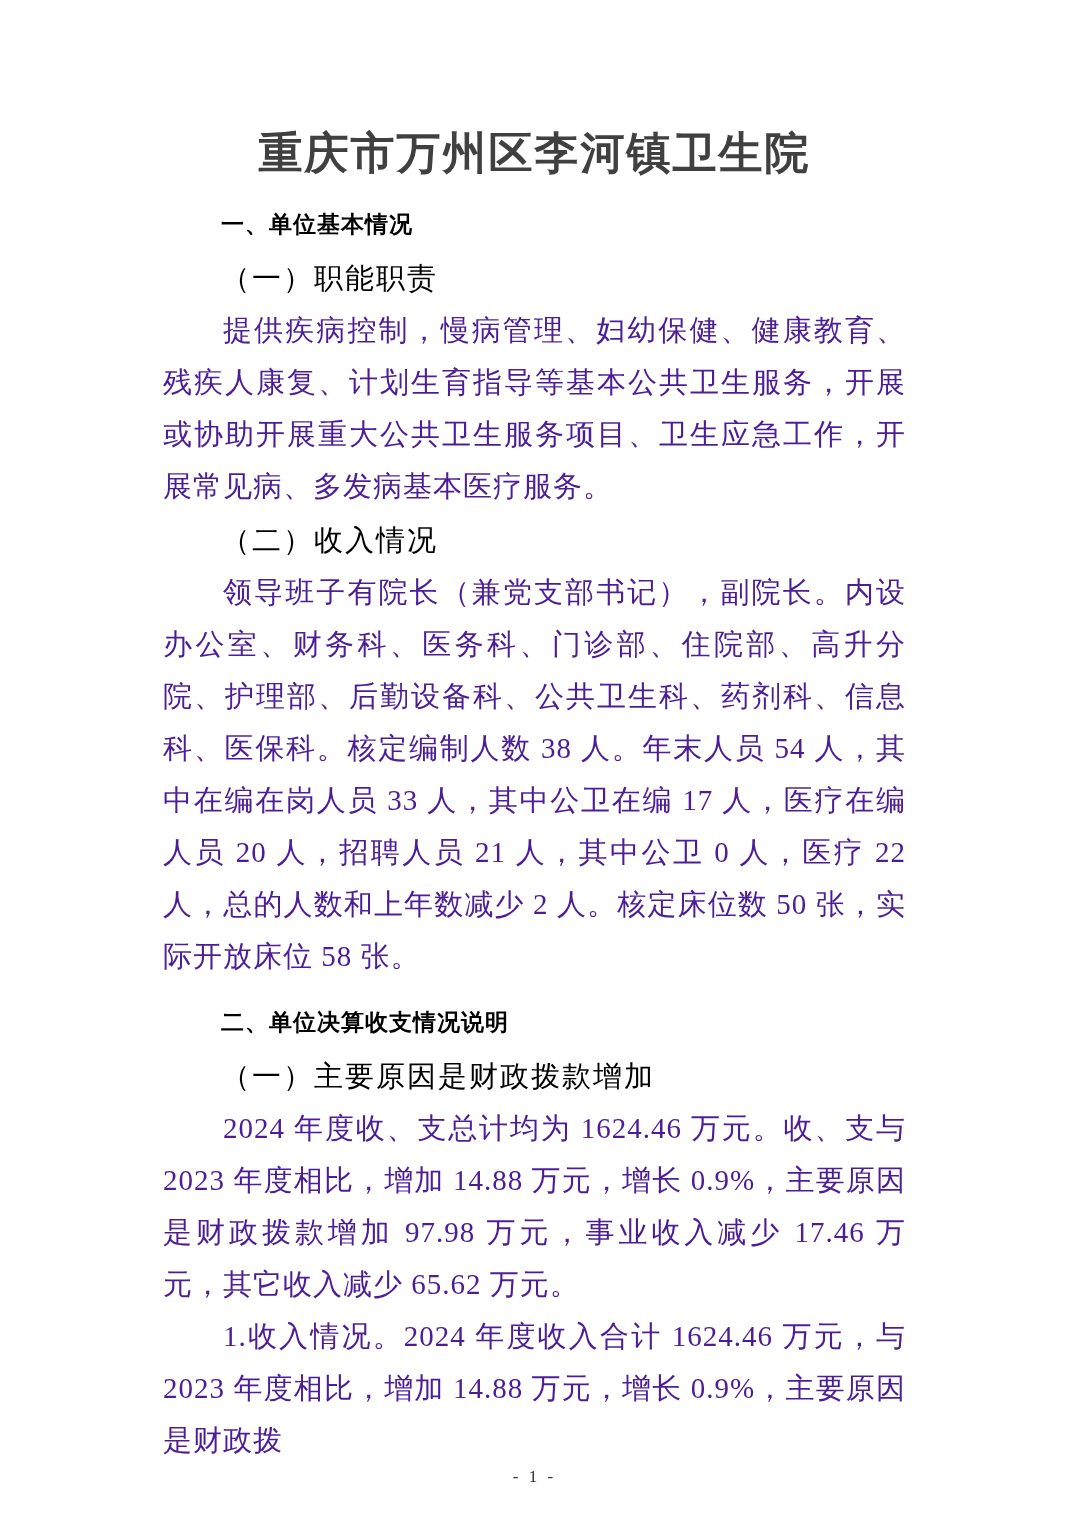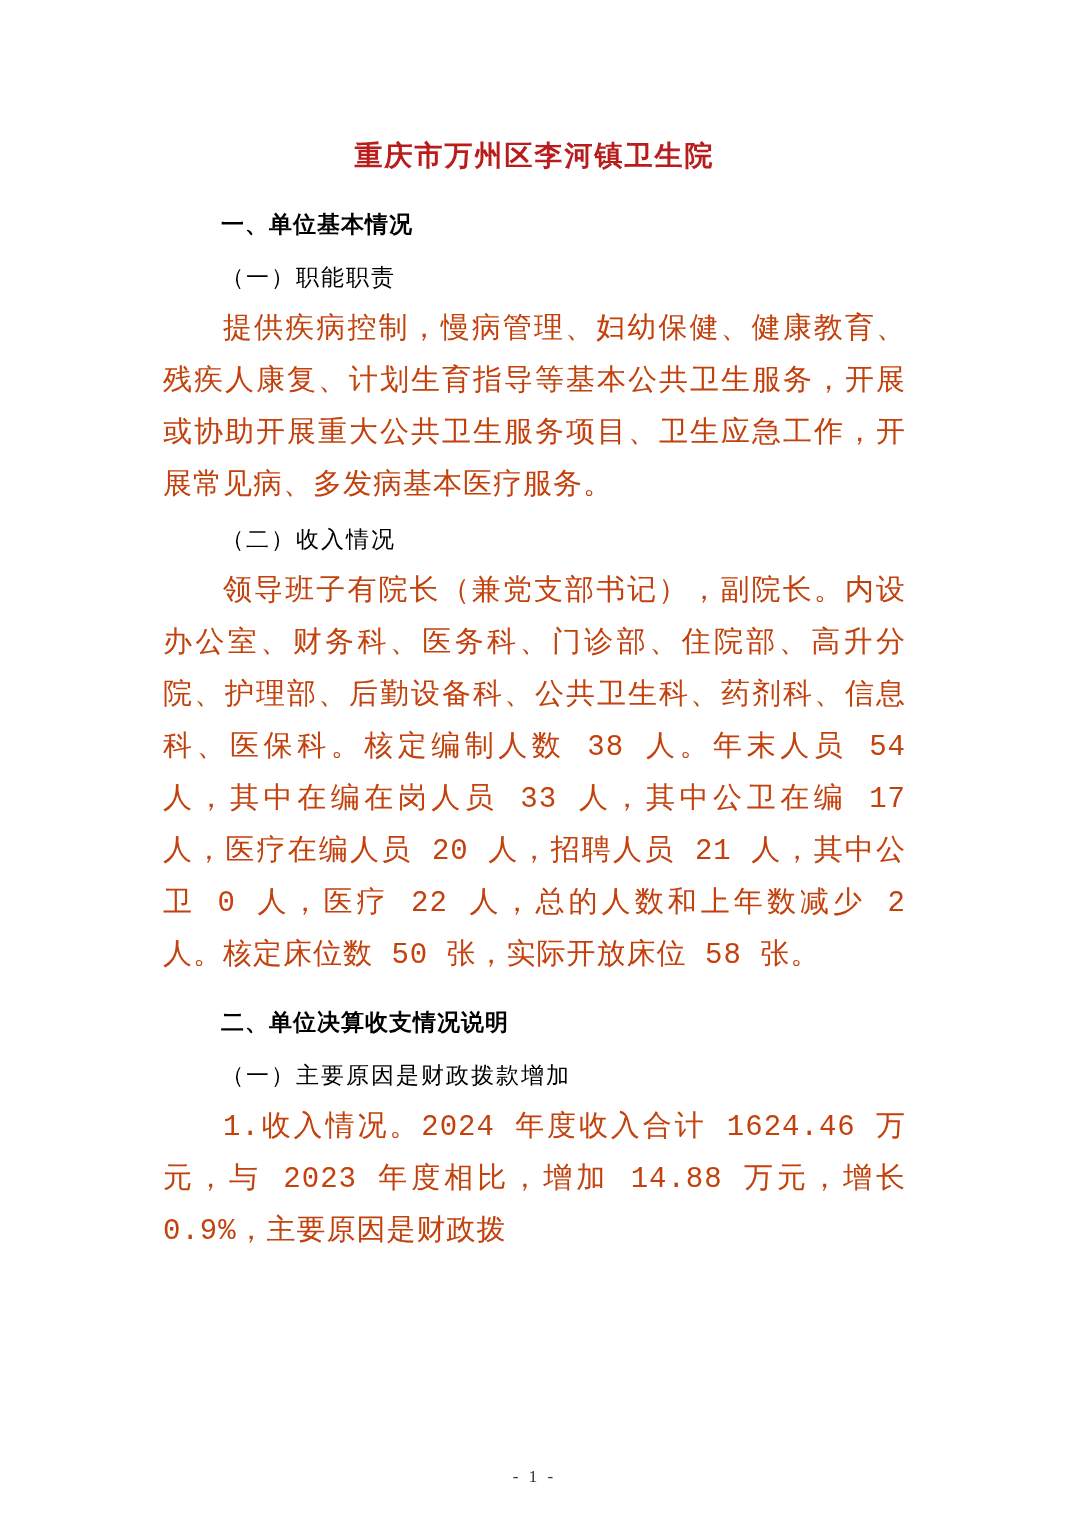--- a/index.html
+++ b/index.html
@@ -17,57 +17,57 @@
     font-family: "Liberation Serif", "DejaVu Serif", serif;
   }
   .content {
     position: absolute;
     left: 163px;
     top: 128px;
     width: 743px;
   }
   .doc-title {
     text-align: center;
-    font-family: Liberation Serif, serif;
+    font-family: Liberation Mono, monospace;
     font-weight: 700;
-    font-size: 28px;
+    font-size: 44px;
     line-height: 56px;
     letter-spacing: 2px;
-    color: #b91c1c;
+    color: #404040;
   }
   .h2 {
     font-family: "Liberation Sans", "DejaVu Sans", sans-serif;
     font-weight: 700;
     font-size: 23px;
     line-height: 52px;
     padding-left: 58px;
     margin-top: 14px;
     letter-spacing: 1px;
     color: #000000;
   }
   .h3 {
     font-family: "Liberation Serif", "DejaVu Serif", serif;
     font-weight: 400;
-    font-size: 23px;
+    font-size: 29px;
     line-height: 52px;
     padding-left: 58px;
     margin-top: 2px;
     letter-spacing: 2px;
     color: #000000;
   }
   .para {
-    font-family: Liberation Mono, monospace;
+    font-family: Liberation Serif, serif;
     font-weight: 400;
     font-size: 29px;
     line-height: 52px;
     text-indent: 60px;
     text-align: justify;
     letter-spacing: 1px;
     margin: 0;
-    color: #c2410c;
+    color: #4c1d95;
   }
   .footer {
     position: absolute;
     left: 0;
     right: 0;
     bottom: 28px;
     text-align: center;
     font-family: "Liberation Serif", "DejaVu Serif", serif;
     font-size: 17px;
     letter-spacing: 3px;
@@ -89,19 +89,20 @@
     <p class="para">提供疾病控制，慢病管理、妇幼保健、健康教育、残疾人康复、计划生育指导等基本公共卫生服务，开展或协助开展重大公共卫生服务项目、卫生应急工作，开展常见病、多发病基本医疗服务。</p>
 
     <div class="h3">（二）收入情况</div>
 
     <p class="para">领导班子有院长（兼党支部书记），副院长。内设办公室、财务科、医务科、门诊部、住院部、高升分院、护理部、后勤设备科、公共卫生科、药剂科、信息科、医保科。核定编制人数 38 人。年末人员 54 人，其中在编在岗人员 33 人，其中公卫在编 17 人，医疗在编人员 20 人，招聘人员 21 人，其中公卫 0 人，医疗 22 人，总的人数和上年数减少 2 人。核定床位数 50 张，实际开放床位 58 张。</p>
 
     <div class="h2">二、单位决算收支情况说明</div>
 
     <div class="h3">（一）主要原因是财政拨款增加</div>
 
+    <p class="para">2024 年度收、支总计均为 1624.46 万元。收、支与 2023 年度相比，增加 14.88 万元，增长 0.9%，主要原因是财政拨款增加 97.98 万元，事业收入减少 17.46 万元，其它收入减少 65.62 万元。</p>
 
     <p class="para">1.收入情况。2024 年度收入合计 1624.46 万元，与 2023 年度相比，增加 14.88 万元，增长 0.9%，主要原因是财政拨</p>
 
   </div>
 
   <div class="footer">- 1 -</div>
 </div>
 
 </body></html>

